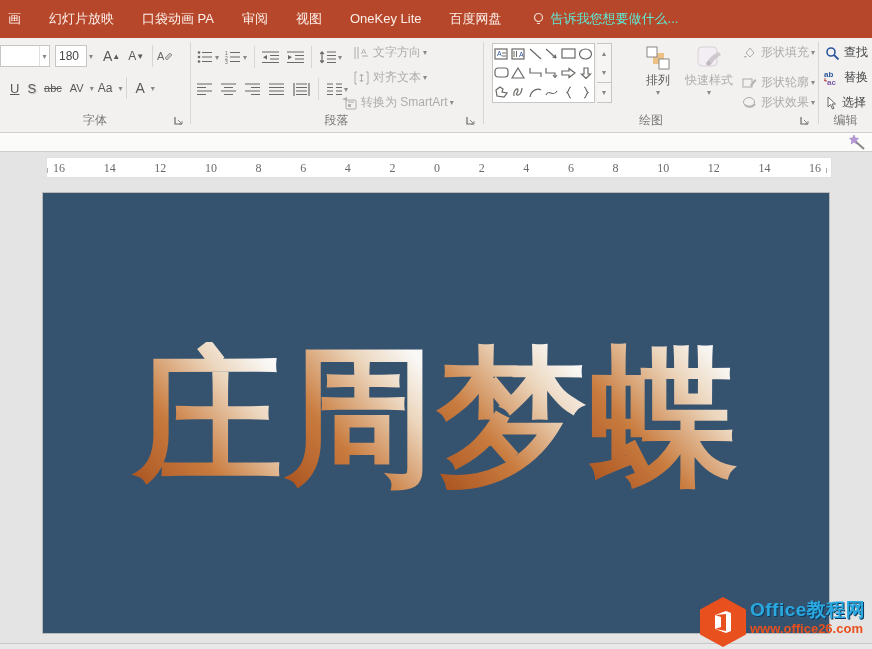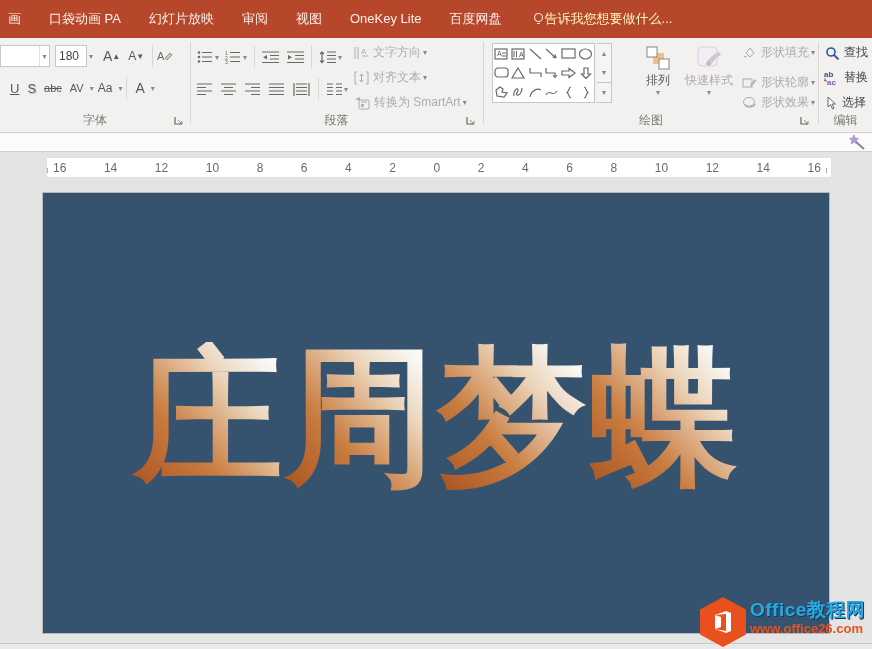--- a/index.html
+++ b/index.html
@@ -5,21 +5,21 @@
   * { margin:0; padding:0; box-sizing:border-box; }
   html,body { width:872px; height:649px; overflow:hidden; background:#e4e4e4;
               font-family:"Liberation Sans","DejaVu Sans",sans-serif; }
 
   
   .tabbar { position:absolute; left:0; top:0; width:872px; height:38px;
             background:#b7472a; display:flex; align-items:center; color:#fcefe9;
             font-size:13px; white-space:nowrap; }
   .tab { padding:0 14px; line-height:38px; cursor:default; }
   .tab-first { padding-left:8px; }
-  .tellme { display:flex; align-items:center; padding-left:16px; color:#fef9c3; }
+  .tellme { display:flex; align-items:center; gap:6px; padding-left:16px; color:#5eead4; }
   .bulb-icon svg { display:block; }
 
   
   .ribbon { position:absolute; left:0; top:38px; width:872px; height:95px;
             background:#f2f1f0; border-bottom:1px solid #d2d0ce; font-size:12px; color:#595959; }
   .group { position:absolute; top:0; height:94px; }
   .gsep { position:absolute; top:4px; height:82px; width:1px; background:#d8d6d4; }
   .glabel { position:absolute; bottom:3px; width:100%; text-align:center;
             font-size:12px; color:#7a7873; }
   .launcher { position:absolute; bottom:4px; width:12px; height:12px; }
@@ -60,21 +60,21 @@
                  background:#fbfbfa; border-bottom:1px solid #cfcecd; }
   .wand { position:absolute; right:6px; top:1px; }
 
   
   .canvas { position:absolute; left:0; top:152px; width:872px; height:497px; background:#e4e4e4; }
   .ruler { position:absolute; left:46px; top:5px; width:786px; height:21px; background:#fff;
            border:1px solid #e0e0e0; }
   .ruler-ticks { position:absolute; left:0; bottom:4px; width:100%; height:5px;
     background:repeating-linear-gradient(to right,#9a9a9a 0 1px,transparent 1px 9.5px); opacity:.8; }
   .ruler-nums { position:absolute; left:4px; top:2px; width:772px; display:flex;
-                justify-content:space-between; font-size:12px; color:#6a6a6a; background:#fff; }
+                justify-content:space-between; font-size:12px; color:#6a6a6a; background:#fff;font-family:Liberation Serif, serif; }
   .ruler-nums span { background:#fff; padding:0 2px; line-height:16px; }
 
   .slide { position:absolute; left:42px; top:40px; width:788px; height:442px;
            background:#35526f; border:1px solid #b9b9b9;
            display:flex; align-items:center; justify-content:center; }
   .slide-title { display:flex; margin-top:8px; }
   .char { font-size:150px; line-height:150px; font-weight:bold; padding:0 1px;
           background:linear-gradient(48deg,#a8511e 0%,#c97c3f 35%,#ecd6bd 68%,#f9f8f6 88%);
           -webkit-background-clip:text; background-clip:text; color:transparent; }
 
@@ -91,22 +91,22 @@
               text-shadow:1px 1px 0 #0c3a5c; line-height:22px; }
   .wm-line2 { font-size:13px; font-weight:bold; color:#e8511d; line-height:15px; }
 
   svg .s { fill:none; stroke:#6b6966; stroke-width:1.2; }
 </style>
 </head>
 <body>
 
 <div class="tabbar">
   <div class="tab tab-first">画</div>
+  <div class="tab">幻灯片放映</div>
   <div class="tab">口袋动画 PA</div>
-  <div class="tab">幻灯片放映</div>
   <div class="tab">审阅</div>
   <div class="tab">视图</div>
   <div class="tab">OneKey Lite</div>
   <div class="tab">百度网盘</div>
   <div class="tellme">
     <span class="bulb-icon">
       <svg width="13" height="15" viewBox="0 0 13 15">
           <circle cx="6.5" cy="5.5" r="4" fill="none" stroke="#f3d9cf" stroke-width="1.2"></circle>
           <path d="M5 9.5h3M5 11.5h3" stroke="#f3d9cf" stroke-width="1.2" fill="none"></path>
         </svg>
@@ -251,21 +251,21 @@
     <div class="row disabled" style="left:163px;top:31px;justify-content:center;">
       <span class="icolabel">
         <svg width="15" height="14" viewBox="0 0 15 14">
             <path d="M3 1 H1 V13 H3 M12 1 H14 V13 H12" stroke="#aeacaa" fill="none"></path>
             <path d="M7.5 3v8 M5.8 5 L7.5 3 L9.2 5 M5.8 9 L7.5 11 L9.2 9" stroke="#aeacaa" fill="none"></path>
           </svg>
         <span>对齐文本</span>
       </span>
         <span class="caret">▾</span>
     </div>
-    <div class="row disabled" style="left:163px;top:56px;">
+    <div class="row disabled" style="left:150px;top:56px;">
       <span class="icolabel">
         <svg width="16" height="14" viewBox="0 0 16 14">
             <path d="M1 3 L6 1 v4 Z" fill="#b5b3b1"></path>
             <rect x="5" y="4" width="10" height="9" rx="1" fill="none" stroke="#aeacaa"></rect>
             <rect x="7" y="8" width="3" height="3" fill="#b5b3b1"></rect>
             <path d="M7 6h6" stroke="#aeacaa"></path>
           </svg>
         <span>转换为 SmartArt</span>
       </span>
         <span class="caret">▾</span>

